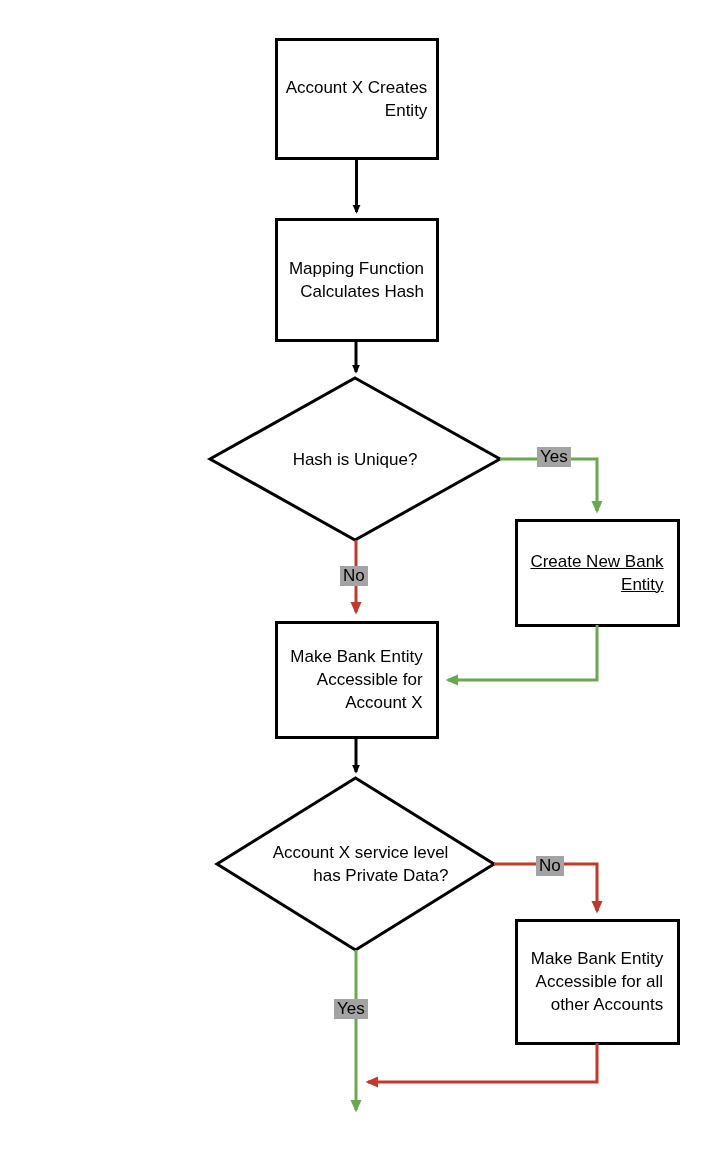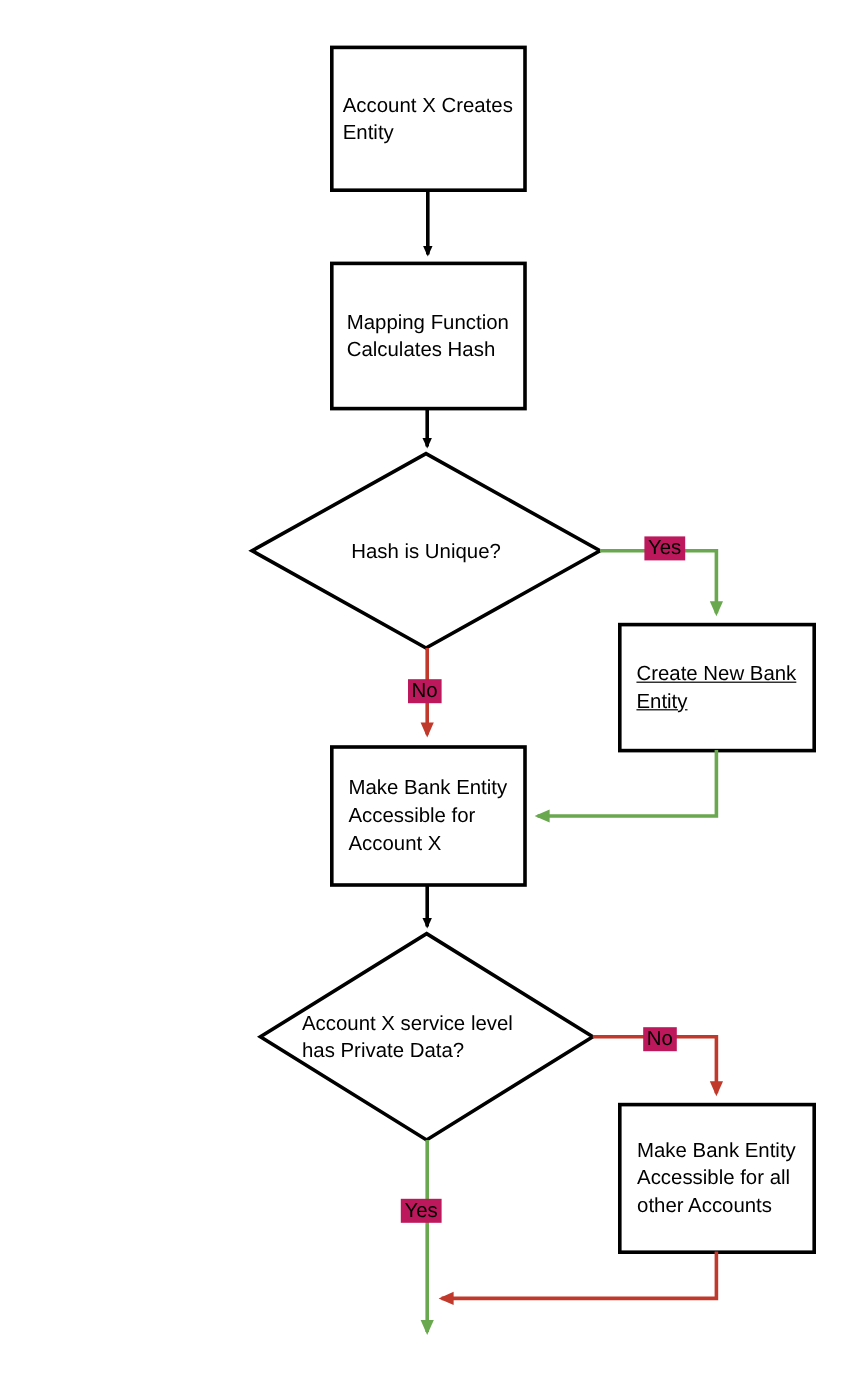--- a/index.html
+++ b/index.html
@@ -22,35 +22,35 @@
     left: 0;
     top: 0;
     width: 717px;
     height: 1160px;
   }
   .node-text {
     position: absolute;
     display: flex;
     align-items: center;
     justify-content: center;
-    text-align: left;
+    text-align: right;
     font-family: "Liberation Sans", sans-serif;
     font-size: 17px;
     line-height: 23px;
     color: #000000;
     white-space: pre-line;
     pointer-events: none;
   }
   .edge-label {
     position: absolute;
     font-family: "Liberation Sans", sans-serif;
     font-size: 17px;
     line-height: 20px;
     color: #000000;
-    background: #be185d;
+    background: #a3a3a3;
     padding: 0 3px;
     white-space: nowrap;
   }
 </style>
 </head>
 <body>
 
 <div id="canvas">
 
   <svg id="flow-svg" viewBox="0 0 717 1160" xmlns="http://www.w3.org/2000/svg">
@@ -107,21 +107,21 @@
 
   <div class="node-text" style="left:210px; top:378px; width:290px; height:162px;">Hash is Unique?</div>
 
   <div class="node-text" style="left:516px; top:520px; width:162px; height:105px;text-decoration:underline;">Create New Bank
 Entity</div>
 
   <div class="node-text" style="left:276px; top:622px; width:161px; height:115px;">Make Bank Entity
 Accessible for
 Account X</div>
 
-  <div class="node-text" style="left:201px; top:778px; width:277px; height:172px;">Account X service level
+  <div class="node-text" style="left:222px; top:778px; width:277px; height:172px;">Account X service level
 has Private Data?</div>
 
   <div class="node-text" style="left:516px; top:920px; width:162px; height:123px;">Make Bank Entity
 Accessible for all
 other Accounts</div>
 
   <div class="edge-label" style="left:537px; top:447px;">Yes</div>
 
   <div class="edge-label" style="left:340px; top:566px;">No</div>
 

